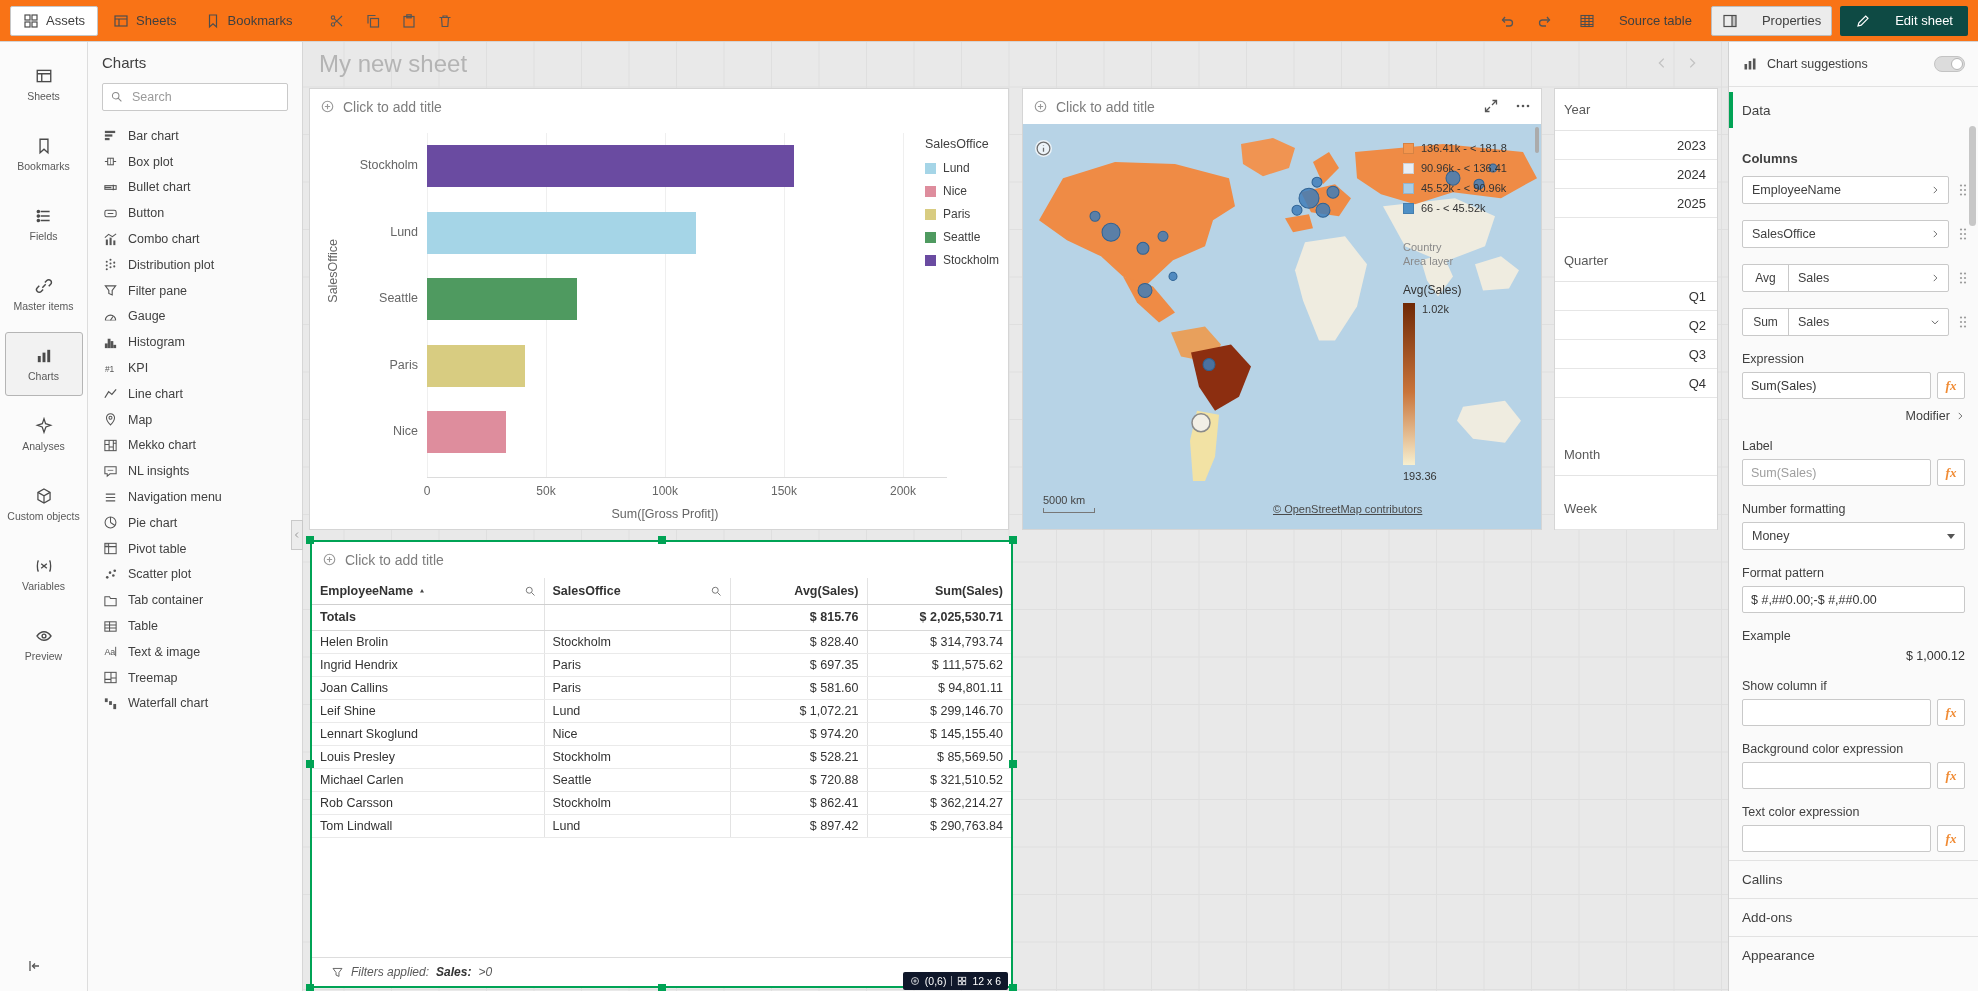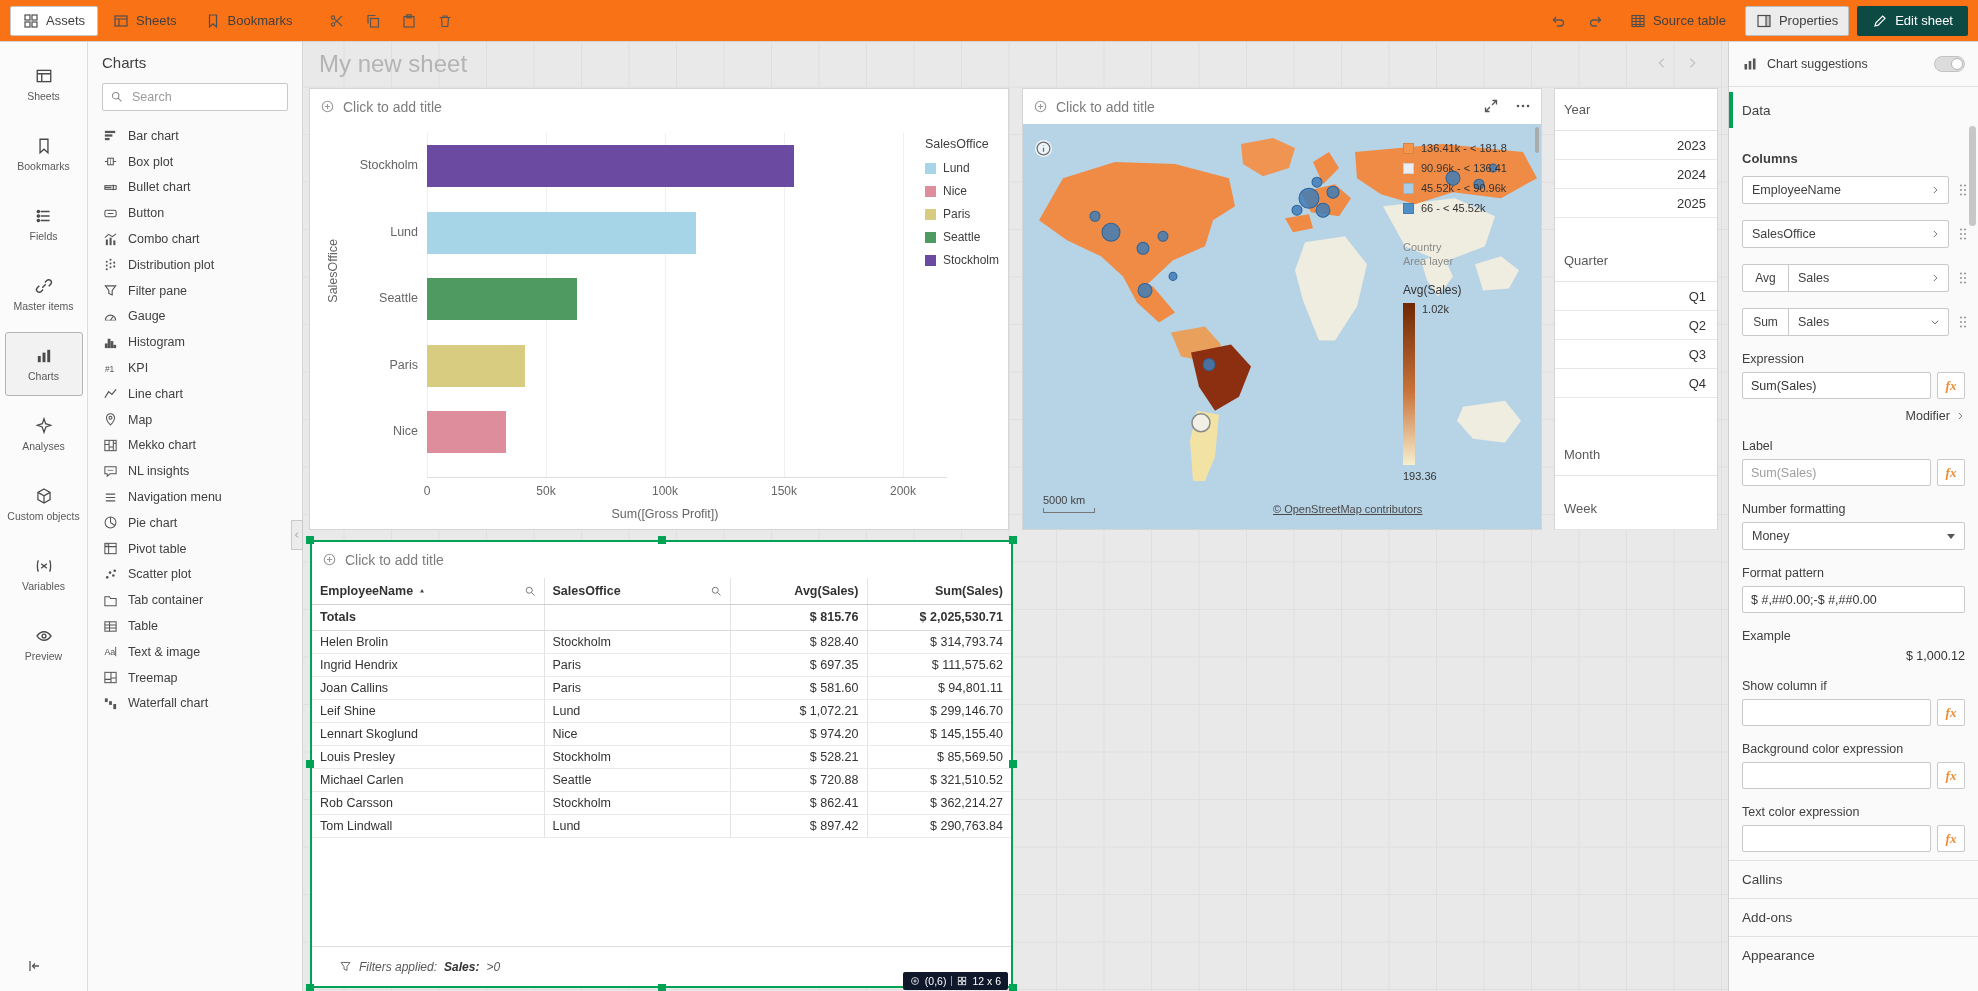--- a/index.html
+++ b/index.html
@@ -12,21 +12,21 @@
 
   
   .topbar{position:absolute;left:0;top:0;right:0;height:42px;background:#f97316;border-bottom:1px solid #d4d4d4;display:flex;align-items:center;padding:12px 10px;z-index:9}
   .tb-tabs{display:flex;align-items:center;gap:2px}
   .tb-tab{display:flex;align-items:center;gap:7px;height:30px;padding:0 12px;border:1px solid transparent;border-radius:2px;color:#404040;cursor:pointer}
   .tb-tab.active{background:#fff;border-color:#c6c6c6}
   .tb-tab .ic{color:#4d4d4d}
   .tb-icons{display:flex;gap:6px;margin-left:16px}
   .tb-iconbtn{width:30px;height:30px;display:flex;align-items:center;justify-content:center;color:#555;border-radius:2px;cursor:pointer}
   .tb-right{margin-left:auto;display:flex;align-items:center;gap:8px}
-  .tb-btn{display:flex;align-items:center;gap:7px;height:30px;padding:0 10px;border-radius:2px;color:#404040;border:1px solid transparent;cursor:pointer}
+  .tb-btn{display:flex;align-items:center;gap:24px;height:30px;padding:0 10px;border-radius:2px;color:#404040;border:1px solid transparent;cursor:pointer}
   .tb-btn .ic{color:#4d4d4d}
   .tb-btn.active{background:#ececec;border-color:#bdbdbd}
   .tb-btn.primary{background:#0e4a44;color:#fff;padding:0 14px}
   .tb-btn.primary .ic{color:#fff}
 
   
   .navrail{position:absolute;top:42px;left:0;bottom:0;width:88px;background:#fbfbfb;border-right:1px solid #ddd;display:flex;flex-direction:column;align-items:center;padding-top:10px}
   .nr-item{width:78px;height:64px;display:flex;flex-direction:column;align-items:center;justify-content:center;gap:5px;color:#595959;font-size:10.5px;border:1px solid transparent;border-radius:3px;margin-bottom:6px;text-align:center;cursor:pointer}
   .nr-item .ic{color:#4a4a4a}
   .nr-item .ic svg{width:18px;height:18px}
@@ -105,21 +105,21 @@
   .sel-table th,.sel-table td{border-right:1px solid #e3e3e3;border-bottom:1px solid #eaeaea;padding:0 8px;height:23px;overflow:hidden;white-space:nowrap;text-align:left;font-weight:normal}
   .sel-table th{height:26px;font-weight:bold;border-bottom:1px solid #cfcfcf}
   .sel-table .last{border-right:none}
   .sel-table .num{text-align:right}
   .sel-table tr.totals td{font-weight:bold;height:26px;border-bottom:1px solid #d8d8d8}
   .thf{display:flex;align-items:center;gap:5px}
   .thf .srch{margin-left:auto;color:#777}
   .thf .srch svg{width:12px;height:12px}
   .thf .sort{color:#444}
   .thf .sort svg{width:8px;height:8px}
-  .tc-footer{position:absolute;left:0;right:0;bottom:0;height:40px;border-top:1px solid #ddd;display:flex;align-items:center;gap:7px;padding:0 27px;font-size:12px;font-style:italic;color:#595959;background:#fff}
+  .tc-footer{position:absolute;left:0;right:0;bottom:0;height:29px;border-top:1px solid #ddd;display:flex;align-items:center;gap:7px;padding:0 19px;font-size:12px;font-style:italic;color:#595959;background:#fff}
   .tc-footer .ic{color:#666}
   .tc-footer .ic svg{width:13px;height:13px}
   .tc-footer .fld{font-weight:bold;color:#333}
   .hdl{position:absolute;width:8px;height:8px;background:#00a355;z-index:3}
   .sel-badge{position:absolute;right:3px;bottom:-4px;height:18px;background:#0f172a;color:#fff;font-size:10.5px;display:flex;align-items:center;gap:5px;padding:0 7px;border-radius:2px;z-index:4}
   .sel-badge .ic{color:#fff}
   .sel-badge .ic svg{width:10px;height:10px}
   .sel-badge .sep{width:1px;height:10px;background:rgba(255,255,255,.55)}
 
   

